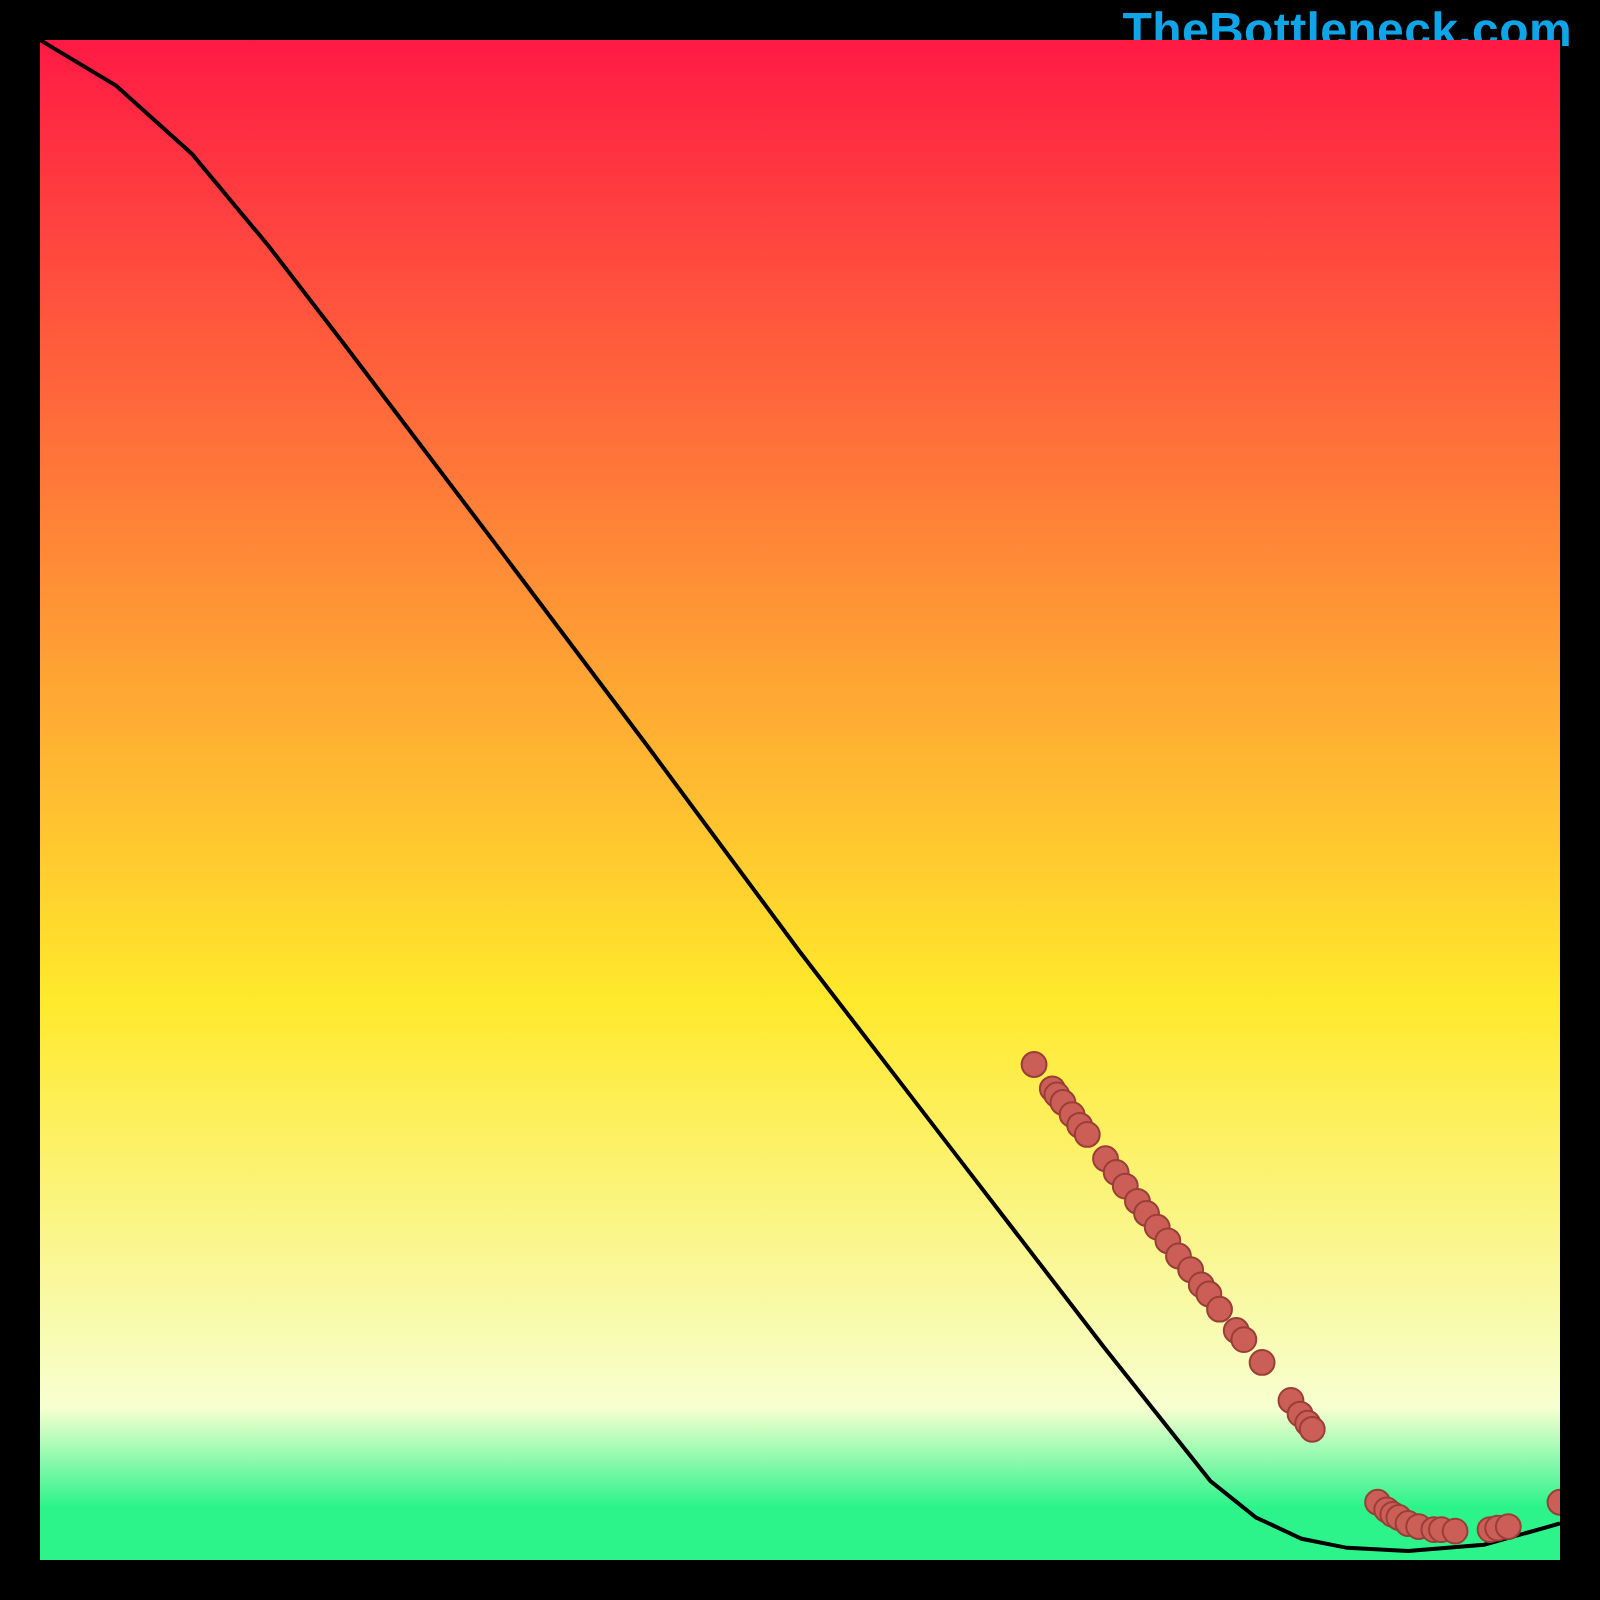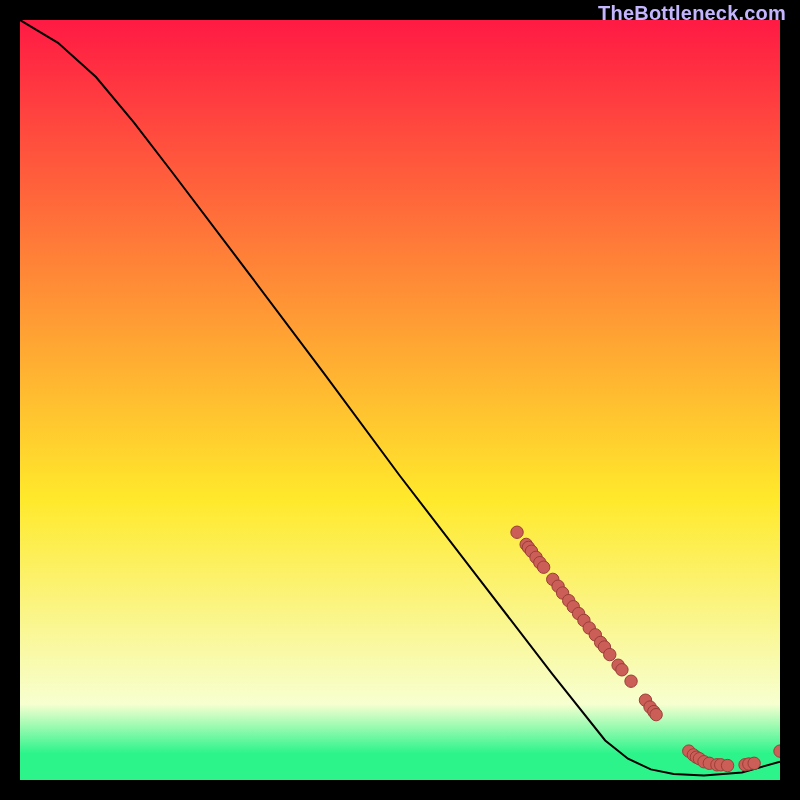--- a/index.html
+++ b/index.html
@@ -21,23 +21,23 @@
     left: 20px;
     top: 20px;
     width: 760px;
     height: 760px;
   }
   .attribution {
     position: absolute;
     top: 2px;
     right: 14px;
     font-family: Arial, Helvetica, sans-serif;
-    font-size: 20px;
+    font-size: 24px;
     letter-spacing: 0.2px;
-    color: #c4b5fd;
+    color: #0ea5e9;
     font-weight: 600;
   }
   svg { display: block; }
 </style>
 </head>
 <body>
 <div class="frame">
 
 <div class="attribution">TheBottleneck.com</div>
 

